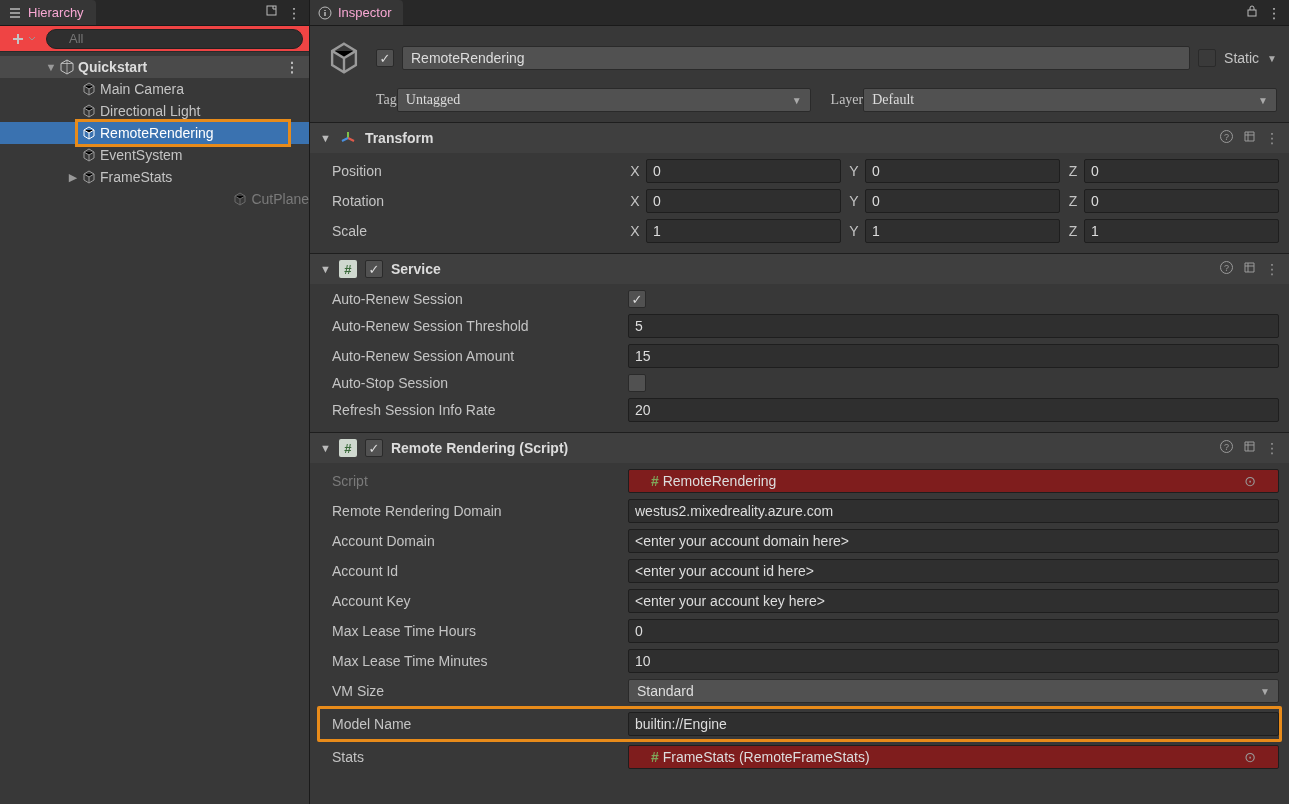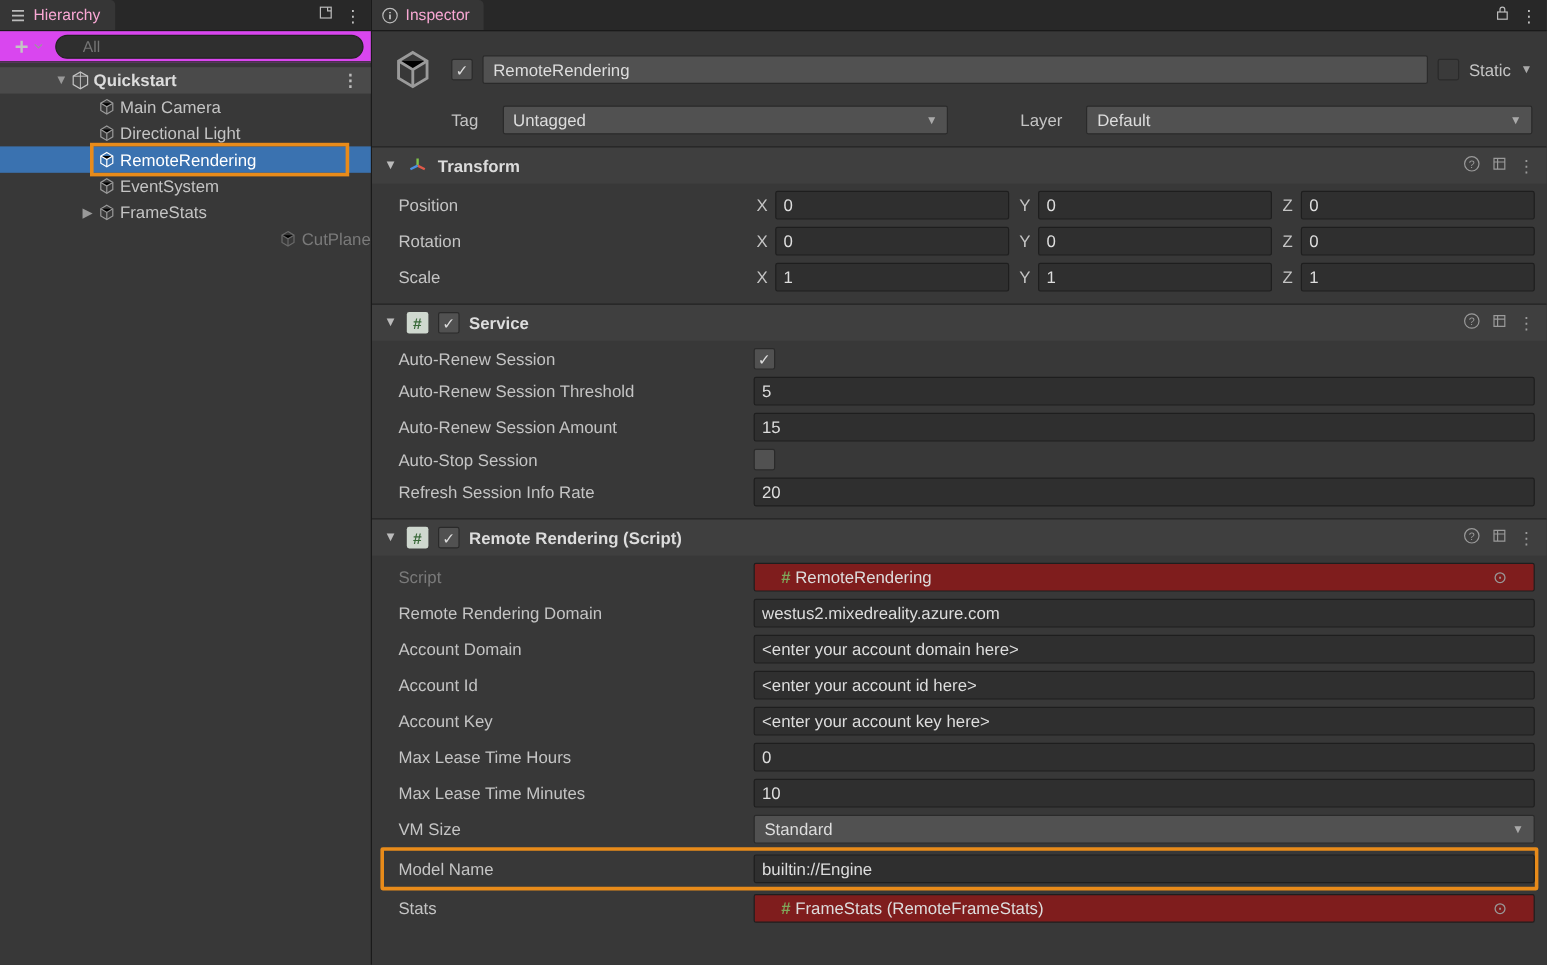--- a/index.html
+++ b/index.html
@@ -14,21 +14,21 @@
     display: flex;
   }
   
   .panel-left { width: 470px; background: #383838; display:flex; flex-direction:column; border-right:1px solid #1a1a1a;}
   .panel-right { flex:1; background: #383838; display:flex; flex-direction:column;}
   .tabbar { height:26px; display:flex; align-items:stretch; background:#282828; border-bottom:1px solid #1a1a1a;}
   .tab { display:flex; align-items:center; padding:0 12px 0 8px; background:#363636; color:#f9a8d4; gap:6px; font-size:13px; border-top-right-radius:4px;}
   .tab-spacer { flex:1; }
   .tab-right { display:flex; align-items:center; gap:8px; padding-right:8px; color:#c4c4c4;}
   .tab svg, .icon svg { display:block; }
-  .toolbar-row { height:26px; display:flex; align-items:center; gap:6px; padding:2px 6px; background:#d946ef; border-bottom:1px solid #2a2a2a;}
+  .toolbar-row { height:26px; display:flex; align-items:center; gap:6px; padding:2px 6px; background:#ef4444; border-bottom:1px solid #2a2a2a;}
   .plus-btn { display:flex; align-items:center; gap:2px; padding:2px 4px; border-radius:3px;}
   .search-input { flex:1; background:#2f2f2f; border:1px solid #222; border-radius:10px; padding:2px 10px 2px 22px; color:#999; font-size:13px; height:20px; position:relative;}
   .search-wrap { position:relative; flex:1; display:flex;}
   .search-wrap .mag { position:absolute; left:6px; top:3px; color:#888;}
   
   .tree { padding-top:4px; font-size:14px; }
   .tree-row { display:flex; align-items:center; height:22px; padding-left:4px; position:relative;}
   .tree-row .tw { width:14px; text-align:center; color:#999; font-size:11px;}
   .tree-row .cube { width:18px; display:flex; justify-content:center; color:#9a9a9a;}
   .tree-row .label { padding-left:2px;}
@@ -40,21 +40,21 @@
   .dim .cube{ color:#6a6a6a;}
   .highlight-box{ position:absolute; border:3px solid #e88b1a; pointer-events:none;}
   
   .insp-header { display:flex; align-items:center; gap:10px; padding:10px 12px 4px 12px;}
   .big-cube { width:44px; height:44px; display:flex; align-items:center; justify-content:center; color:#9a9a9a;}
   .name-row { display:flex; align-items:center; gap:8px; flex:1;}
   .chk { width:18px; height:18px; background:#515151; border:1px solid #2a2a2a; border-radius:2px; display:flex; align-items:center; justify-content:center; color:#ddd; font-size:13px;}
   .name-input { flex:1; background:#515151; border:1px solid #2a2a2a; border-radius:2px; padding:3px 8px; color:#ddd; font-size:14px;}
   .static-box{ width:18px;height:18px;background:#3a3a3a;border:1px solid #2a2a2a;border-radius:2px;}
   .static-lbl{ color:#c4c4c4; font-size:14px;}
-  .tag-row{ display:flex; align-items:center; gap:20px; padding:4px 12px 10px 66px;}
+  .tag-row{ display:flex; align-items:center; gap:0; padding:4px 12px 10px 66px;font-family:Liberation Serif, serif;}
   .dd{ background:#515151; border:1px solid #2a2a2a; border-radius:2px; padding:3px 8px; color:#ddd; display:flex; align-items:center; justify-content:space-between; gap:8px;}
   .dd .ar{ color:#aaa; font-size:10px;}
   
   .comp { border-top:1px solid #1e1e1e;}
   .comp-header{ display:flex; align-items:center; gap:8px; padding:6px 10px; background:#3f3f3f;}
   .comp-header .tw{ color:#bbb; font-size:11px;}
   .comp-header .title{ font-weight:600; color:#dcdcdc;}
   .comp-header .spacer{ flex:1;}
   .comp-header .hicon{ color:#9a9a9a;}
   .comp-body{ padding:6px 10px 10px 10px; display:flex; flex-direction:column; gap:6px;}

